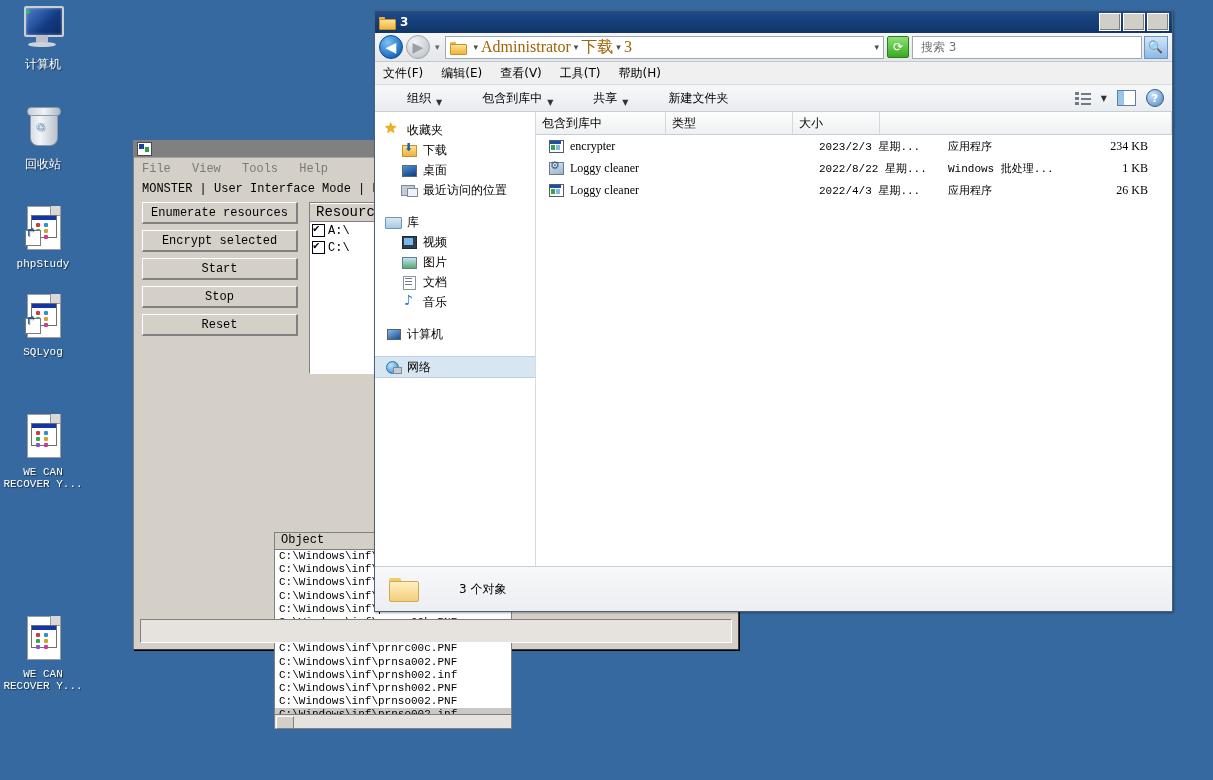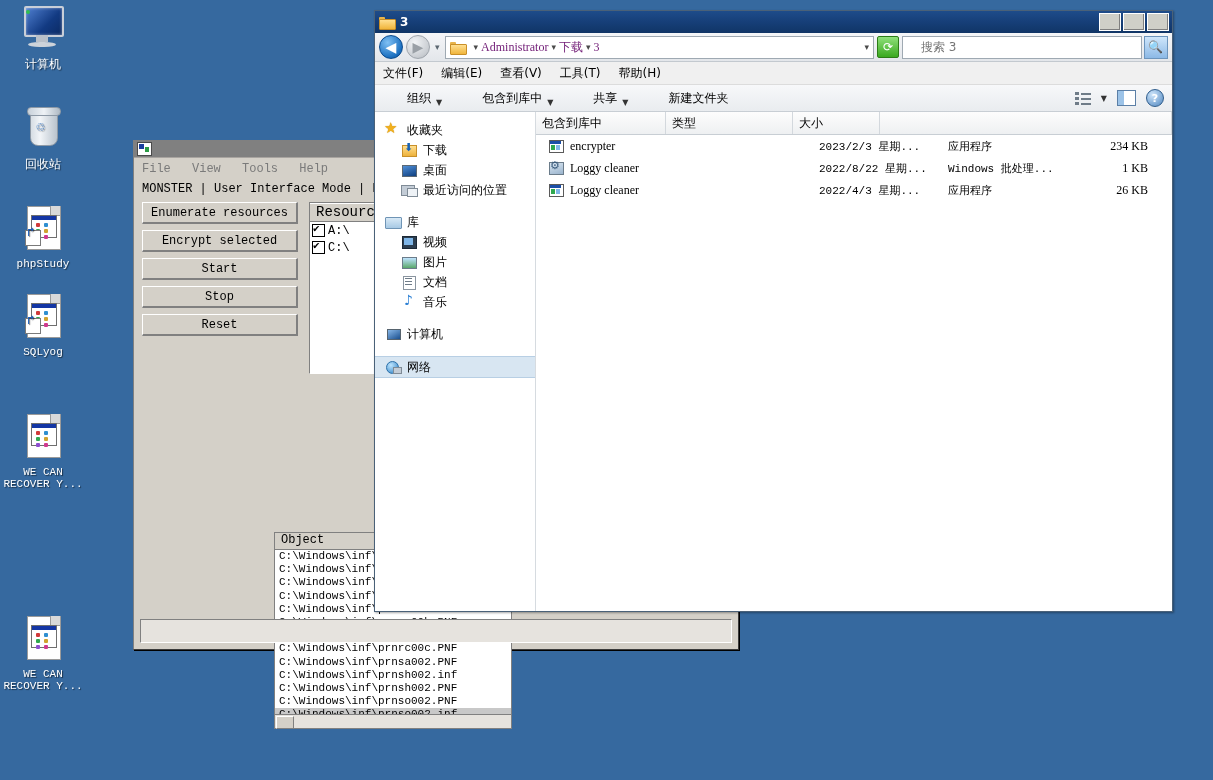--- a/index.html
+++ b/index.html
@@ -237,33 +237,33 @@
   }
   .nav-back { background: radial-gradient(circle at 35% 30%,#7fc0f4,#1a6fc0 70%,#0d4f93); border:1px solid #0c4b8e; }
   .nav-fwd  { background: radial-gradient(circle at 35% 30%,#f2f4f6,#c9cdd2 70%,#a7acb2); border:1px solid #a0a6ad; color:#9aa0a6; }
   .nav-drop { font-size: 9px; color: #5b6670; margin: 0 2px; }
   .addr-field {
     flex: 1; height: 21px; background: #fff; border: 1px solid #9fa9b2;
     display: flex; align-items: center; padding: 0 4px; gap: 3px;
     font-size: 12px; font-family: "Liberation Serif", serif;
   }
   .crumb-sep { color: #4a4a4a; font-size: 9px; }
-  .crumb { font-size: 12px; color: #701a75; }
+  .crumb { font-size: 16px; color: #a16207; }
   .crumb.cn { font-family: "DejaVu Sans", sans-serif; }
   .addr-caret { margin-left: auto; font-size: 9px; color: #4a4a4a; }
   .refresh-btn {
     width: 20px; height: 20px; flex: none;
     background: linear-gradient(180deg,#8fe07a,#3aa91f);
     border: 1px solid #2c7d17; border-radius: 2px;
     display: flex; align-items: center; justify-content: center;
     color: #fff; font-size: 12px;
   }
   .search-field {
     width: 222px; height: 21px; background: #fff; border: 1px solid #9fa9b2;
-    display: flex; align-items: center; padding-left: 16px; flex: none;
+    display: flex; align-items: center; padding-left: 6px; flex: none;
   }
   .search-field input {
     border: 0; outline: 0; width: 100%; font-size: 12px;
     font-family: "DejaVu Sans", sans-serif; background: transparent;
   }
   .search-btn {
     width: 22px; height: 21px; flex: none; margin-left: -1px;
     background: linear-gradient(180deg,#cfe6fb,#8cb9e6);
     border: 1px solid #6d95bd; display:flex; align-items:center; justify-content:center;
     font-size: 12px; color:#1c4f86;
@@ -704,13 +704,17 @@
             <span>Loggy cleaner</span>
           </div>
           <div class="fr-date" style="width:123px">2022/4/3 星期...</div>
           <div class="fr-type" style="width:120px">应用程序</div>
           <div class="fr-size" style="width:80px">26 KB</div>
         </div>
       </div>
     </div>
   </div>
 
+  <div class="ex-statusbar">
+    <span class="sb-folder"></span>
+    <span>3 个对象</span>
+  </div>
 </div>
 
 </body></html>

